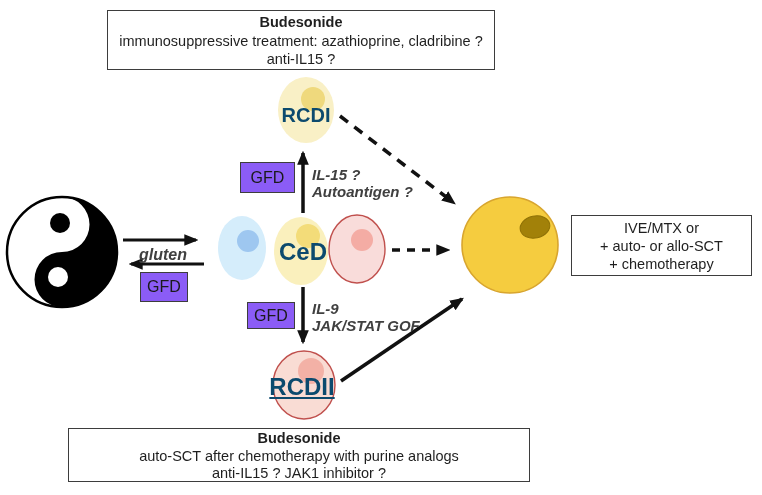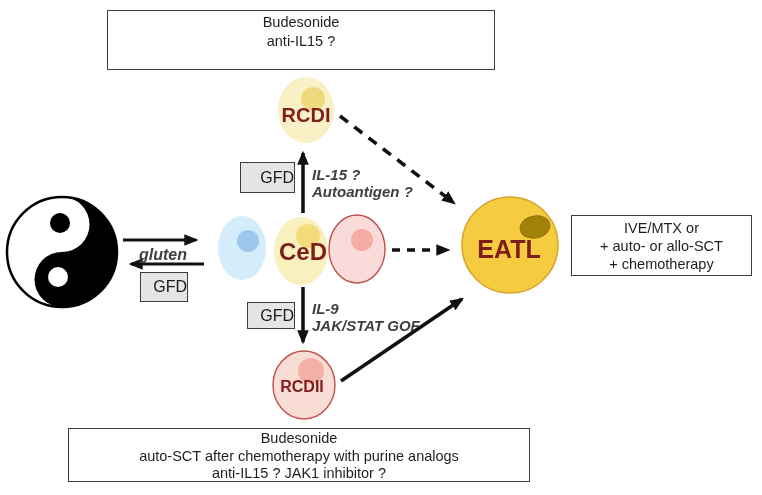--- a/index.html
+++ b/index.html
@@ -15,48 +15,48 @@
   
   .tbox{
     position:absolute;
     background:#ffffff;
     border:1.5px solid #3d3d3d;
     color:#1f1f1f;
     text-align:center;
     box-sizing:border-box;
   }
   .tbox .line{white-space:nowrap;}
-  .tbox .title{font-weight:normal;}
+  .tbox .title{font-weight:bold;}
   #box-rcdi{left:107px;top:10px;width:388px;height:60px;font-size:14.5px;line-height:18.5px;padding-top:2px;}
   #box-eatl{left:571px;top:215px;width:181px;height:61px;font-size:14.5px;line-height:18px;display:flex;flex-direction:column;justify-content:center;}
   #box-rcdii{left:68px;top:428px;width:462px;height:54px;font-size:14.5px;line-height:17.5px;padding-top:1px;}
 
   
   .gfd{
     position:absolute;
-    background:#e5e5e5;
+    background:#8b5cf6;
     border:1.5px solid #3d3d3d;
     color:#1a1a1a;
     font-size:16px;
-    display:flex;align-items:center;justify-content:flex-end;
+    display:flex;align-items:center;justify-content:center;
     box-sizing:border-box;
   }
   #gfd-rcdi{left:240px;top:162px;width:55px;height:31px;}
   #gfd-healthy{left:140px;top:272px;width:48px;height:30px;}
   #gfd-rcdii{left:247px;top:302px;width:48px;height:27px;}
 
   
   .cell-label{
     position:absolute;transform:translate(-50%,-50%);
-    font-weight:bold;color:#7f1d1d;white-space:nowrap;
+    font-weight:bold;color:#0c4a6e;white-space:nowrap;
   }
   #label-healthy{left:58px;top:248px;font-size:22px;color:#33cc33;}
   #label-ced{left:303px;top:252px;font-size:24px;}
   #label-rcdi{left:306px;top:115px;font-size:20px;}
-  #label-rcdii{left:302px;top:387px;font-size:16px;}
+  #label-rcdii{left:302px;top:387px;font-size:24px;text-decoration:underline;}
   #label-eatl{left:509px;top:249px;font-size:25px;}
 
   
   .red-label{
     position:absolute;color:#404040;font-style:italic;font-weight:600;
     font-size:15px;line-height:16.5px;white-space:nowrap;
   }
   #gluten{left:163px;top:215px;transform:translate(-50%,-50%);font-size:16px;margin-top:40px;}
   #drivers-rcdi{left:312px;top:167px;}
   #drivers-rcdii{left:312px;top:301px;}
@@ -112,20 +112,21 @@
     <path d="M204,264 H131" stroke="#111111" stroke-width="3.2" fill="none" marker-end="url(#ah)"></path>
     <path d="M303,213 V153" stroke="#111111" stroke-width="3.5" fill="none" marker-end="url(#ah)"></path>
     <path d="M303,287 V342" stroke="#111111" stroke-width="3.5" fill="none" marker-end="url(#ah)"></path>
     <path d="M340,116 L454,203" stroke="#111111" stroke-width="3.6" fill="none" stroke-dasharray="10 8" marker-end="url(#ah)"></path>
     <path d="M392,250 H448" stroke="#111111" stroke-width="3.4" fill="none" stroke-dasharray="8 7" marker-end="url(#ah)"></path>
     <path d="M341,381 L462,299" stroke="#111111" stroke-width="3.6" fill="none" marker-end="url(#ah)"></path>
   </svg>
 
   <div class="tbox" id="box-rcdi">
     <div class="line title">Budesonide</div>
+    <div class="line">immunosuppressive treatment: azathioprine, cladribine ?</div>
     <div class="line">anti-IL15 ?</div>
   </div>
 
   <div class="tbox" id="box-eatl">
     <div class="line">IVE/MTX or</div>
     <div class="line">+ auto- or allo-SCT</div>
     <div class="line">+ chemotherapy</div>
   </div>
 
   <div class="tbox" id="box-rcdii">
@@ -140,21 +141,20 @@
   <div class="gfd" id="gfd-healthy">
     <span>GFD</span>
   </div>
   <div class="gfd" id="gfd-rcdii">
     <span>GFD</span>
   </div>
 
   <div class="cell-label" id="label-ced">CeD</div>
   <div class="cell-label" id="label-rcdi">RCDI</div>
   <div class="cell-label" id="label-rcdii">RCDII</div>
-  <div class="cell-label" id="label-eatl">EATL</div>
 
   <div class="red-label" id="gluten">gluten</div>
   <div class="red-label" id="drivers-rcdi">
     <div>IL-15 ?</div>
     <div>Autoantigen ?</div>
   </div>
   <div class="red-label" id="drivers-rcdii">
     <div>IL-9</div>
     <div>JAK/STAT GOF</div>
   </div>

